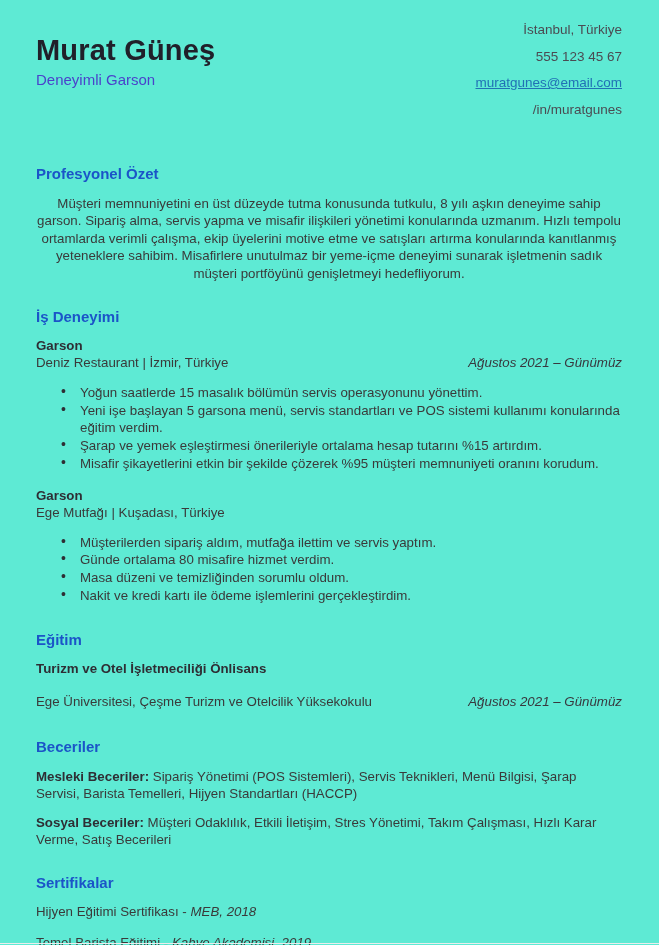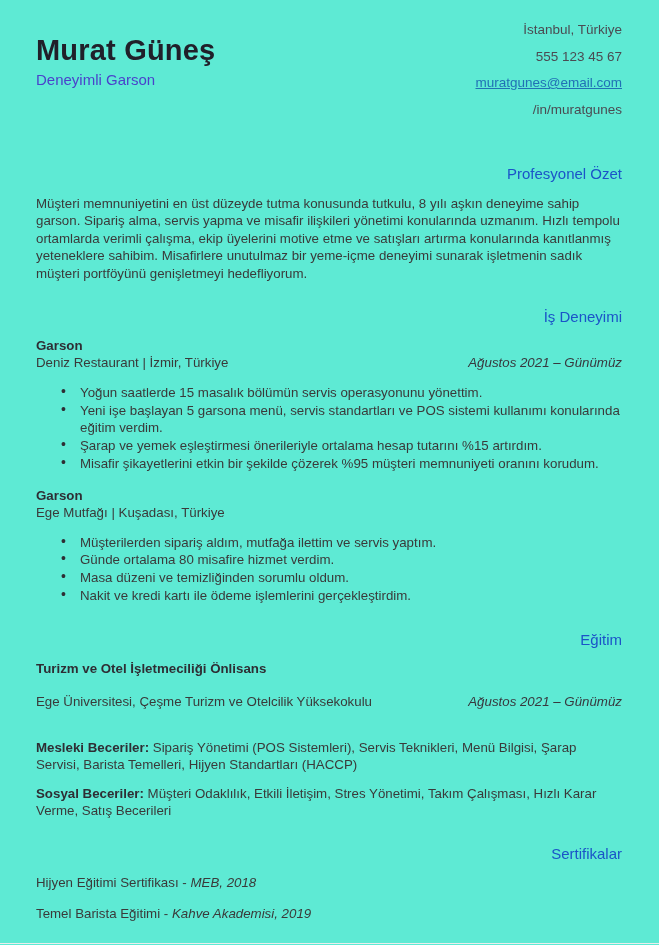--- a/index.html
+++ b/index.html
@@ -34,27 +34,26 @@
   }
   .contact { text-align: right; font-size: 13.5px; color: #4b4b52; padding-top: 2px; }
   .contact-line { display: block; margin-bottom: 11.5px; line-height: 15px; }
   .contact-line a { color: #2171b5; text-decoration: underline; }
   
   .section { margin-top: 27px; }
   .section.first { margin-top: 38px; }
   h2.sec-heading {
     font-size: 15px;
     line-height: 16px;
-    font-weight: normal;
+    font-weight: bold;
     color: #1b54c8;
     margin: 0 0 13px 0;
-    text-align: right;
   }
   p { margin: 0; }
-  .summary-text { margin-top: 8px; }
+  .summary-text { margin-top: 8px; text-align: center; }
   
   .job { margin-top: 11px; }
   .job-role { font-weight: bold; color: #2e2e34; line-height: 16px; }
   .job-meta { display: flex; justify-content: space-between; line-height: 16px; margin-top: 1px; }
   .job-company { color: #3a3a3a; }
   .job-dates { font-style: italic; color: #38383e; white-space: nowrap; }
   ul.bullets { margin: 13px 0 15px 0; padding: 0 0 0 25px; list-style: none; }
   ul.bullets li { position: relative; padding-left: 19px; margin-bottom: 0.5px; }
   ul.bullets li::before {
     content: "\2022";
@@ -134,20 +133,21 @@
   <div class="section">
     <h2 class="sec-heading">Eğitim</h2>
     <div class="edu-degree">Turizm ve Otel İşletmeciliği Önlisans</div>
     <div class="edu-meta">
       <span class="edu-school">Ege Üniversitesi, Çeşme Turizm ve Otelcilik Yüksekokulu</span>
       <span class="edu-dates">Ağustos 2021 – Günümüz</span>
     </div>
   </div>
 
   <div class="section" style="margin-top:29px;">
+    <h2 class="sec-heading">Beceriler</h2>
     <p class="skill-group">
       <strong>Mesleki Beceriler:</strong><span> Sipariş Yönetimi (POS Sistemleri), Servis Teknikleri, Menü Bilgisi, Şarap Servisi, Barista Temelleri, Hijyen Standartları (HACCP)</span>
     </p>
     <p class="skill-group" style="margin-bottom:0;">
       <strong>Sosyal Beceriler:</strong><span> Müşteri Odaklılık, Etkili İletişim, Stres Yönetimi, Takım Çalışması, Hızlı Karar Verme, Satış Becerileri</span>
     </p>
   </div>
 
   <div class="section">
     <h2 class="sec-heading" style="margin-bottom:9px;">Sertifikalar</h2>

